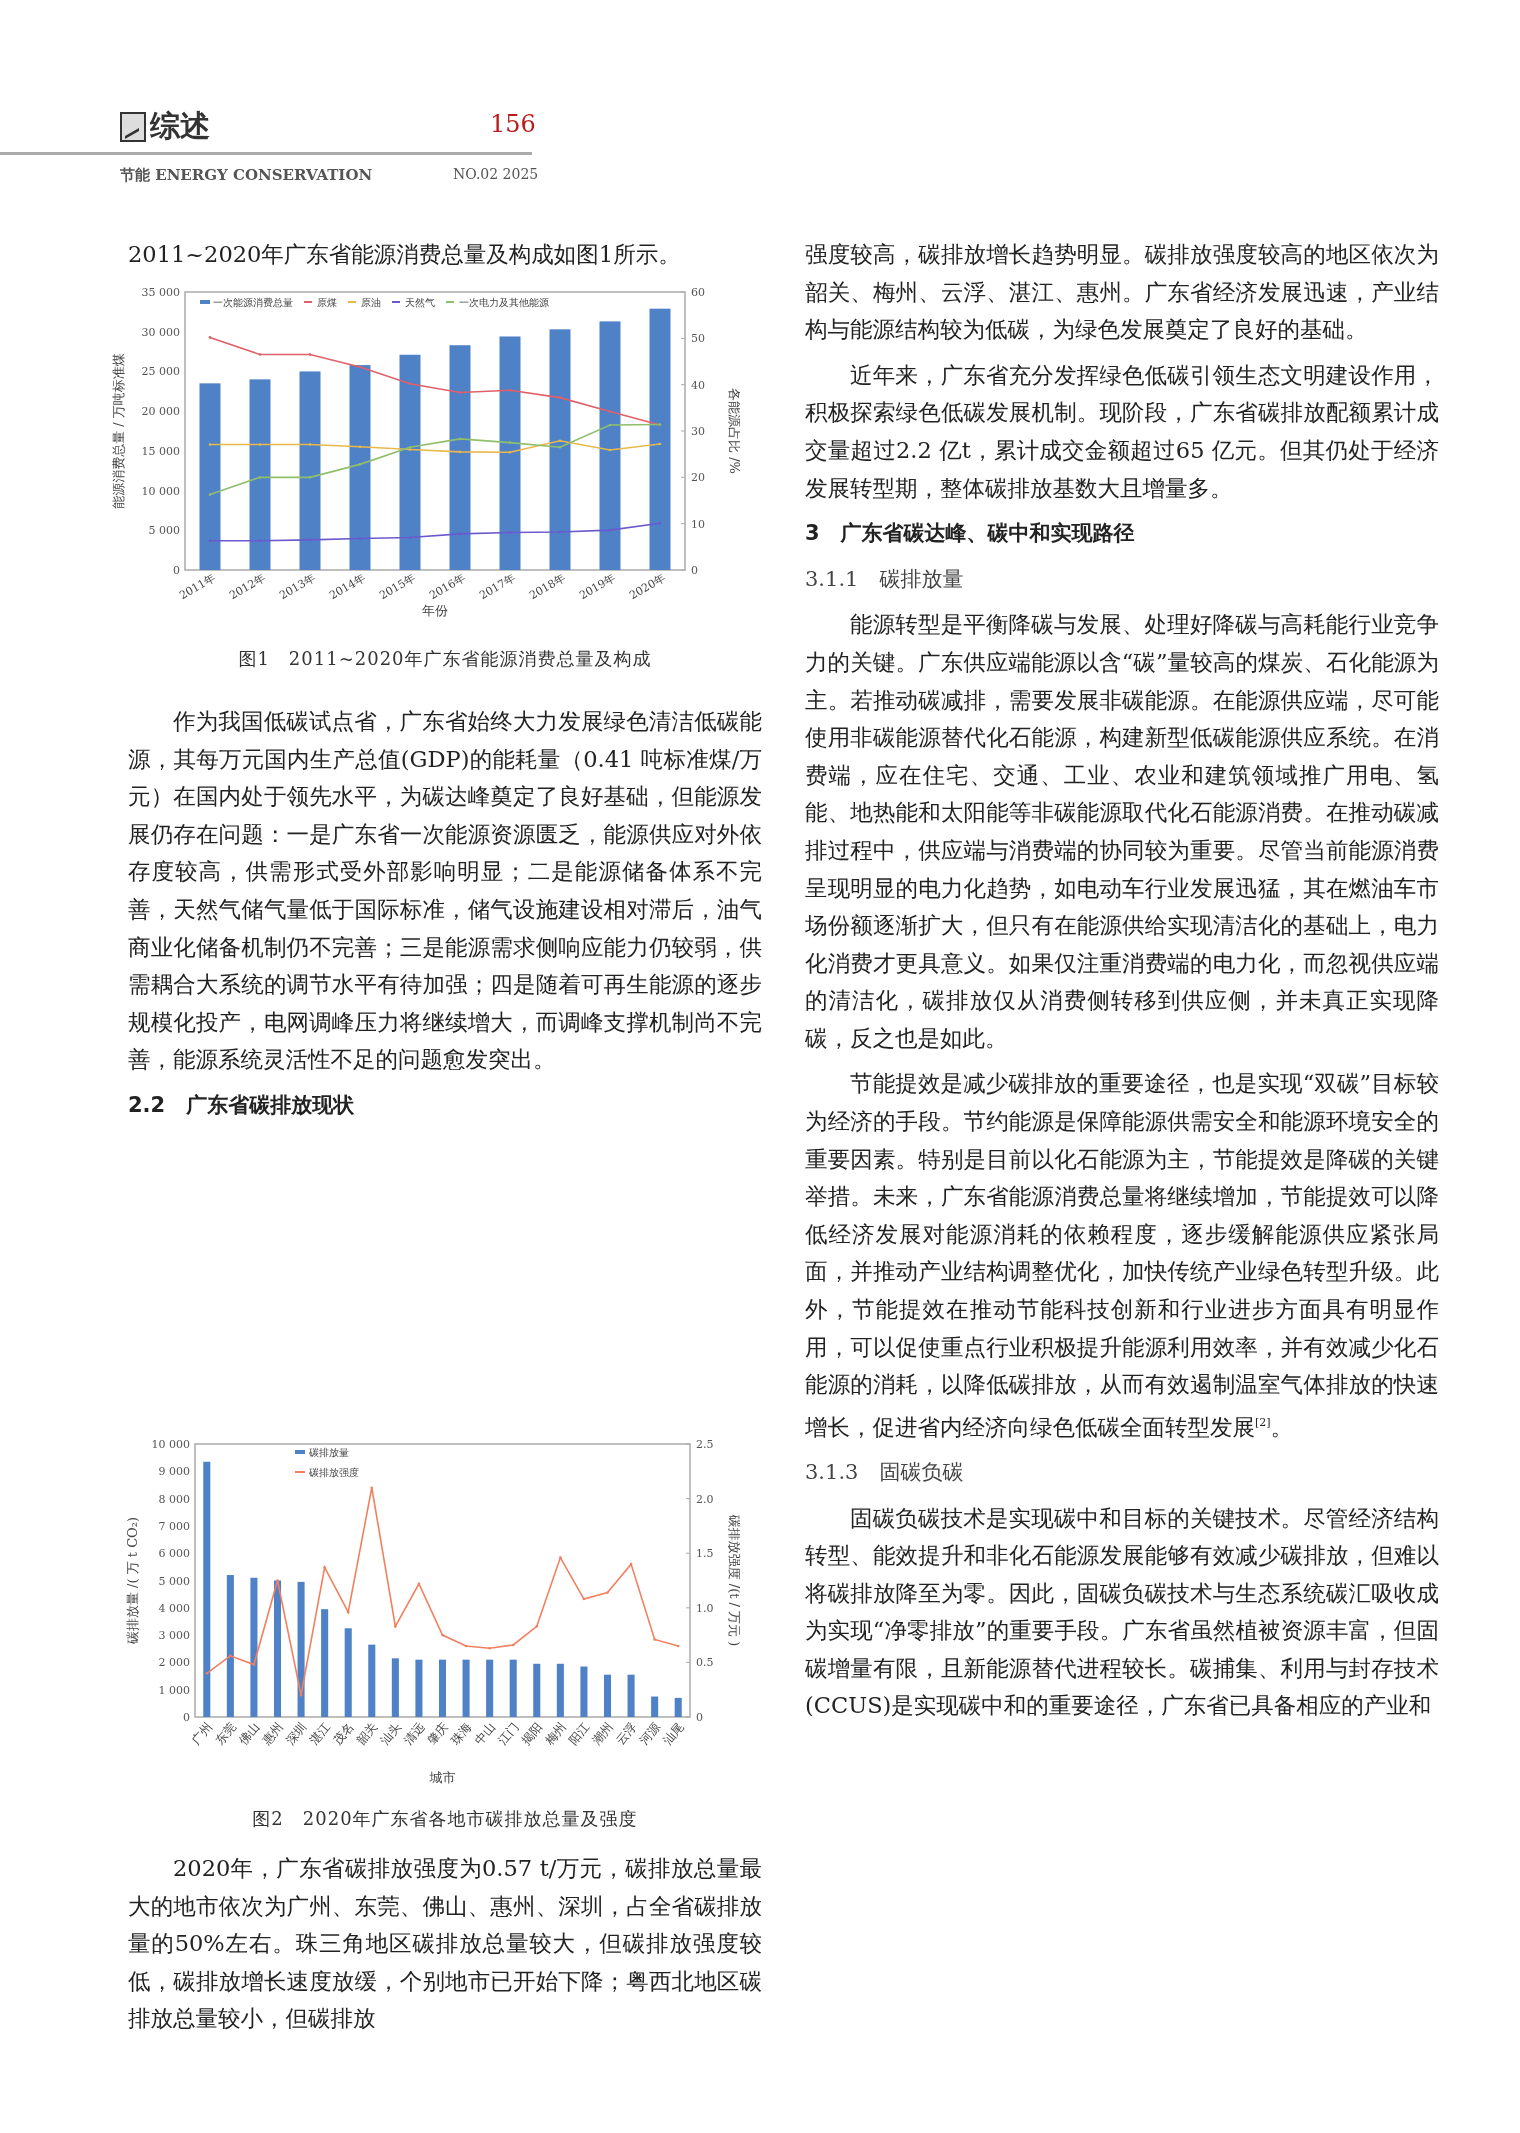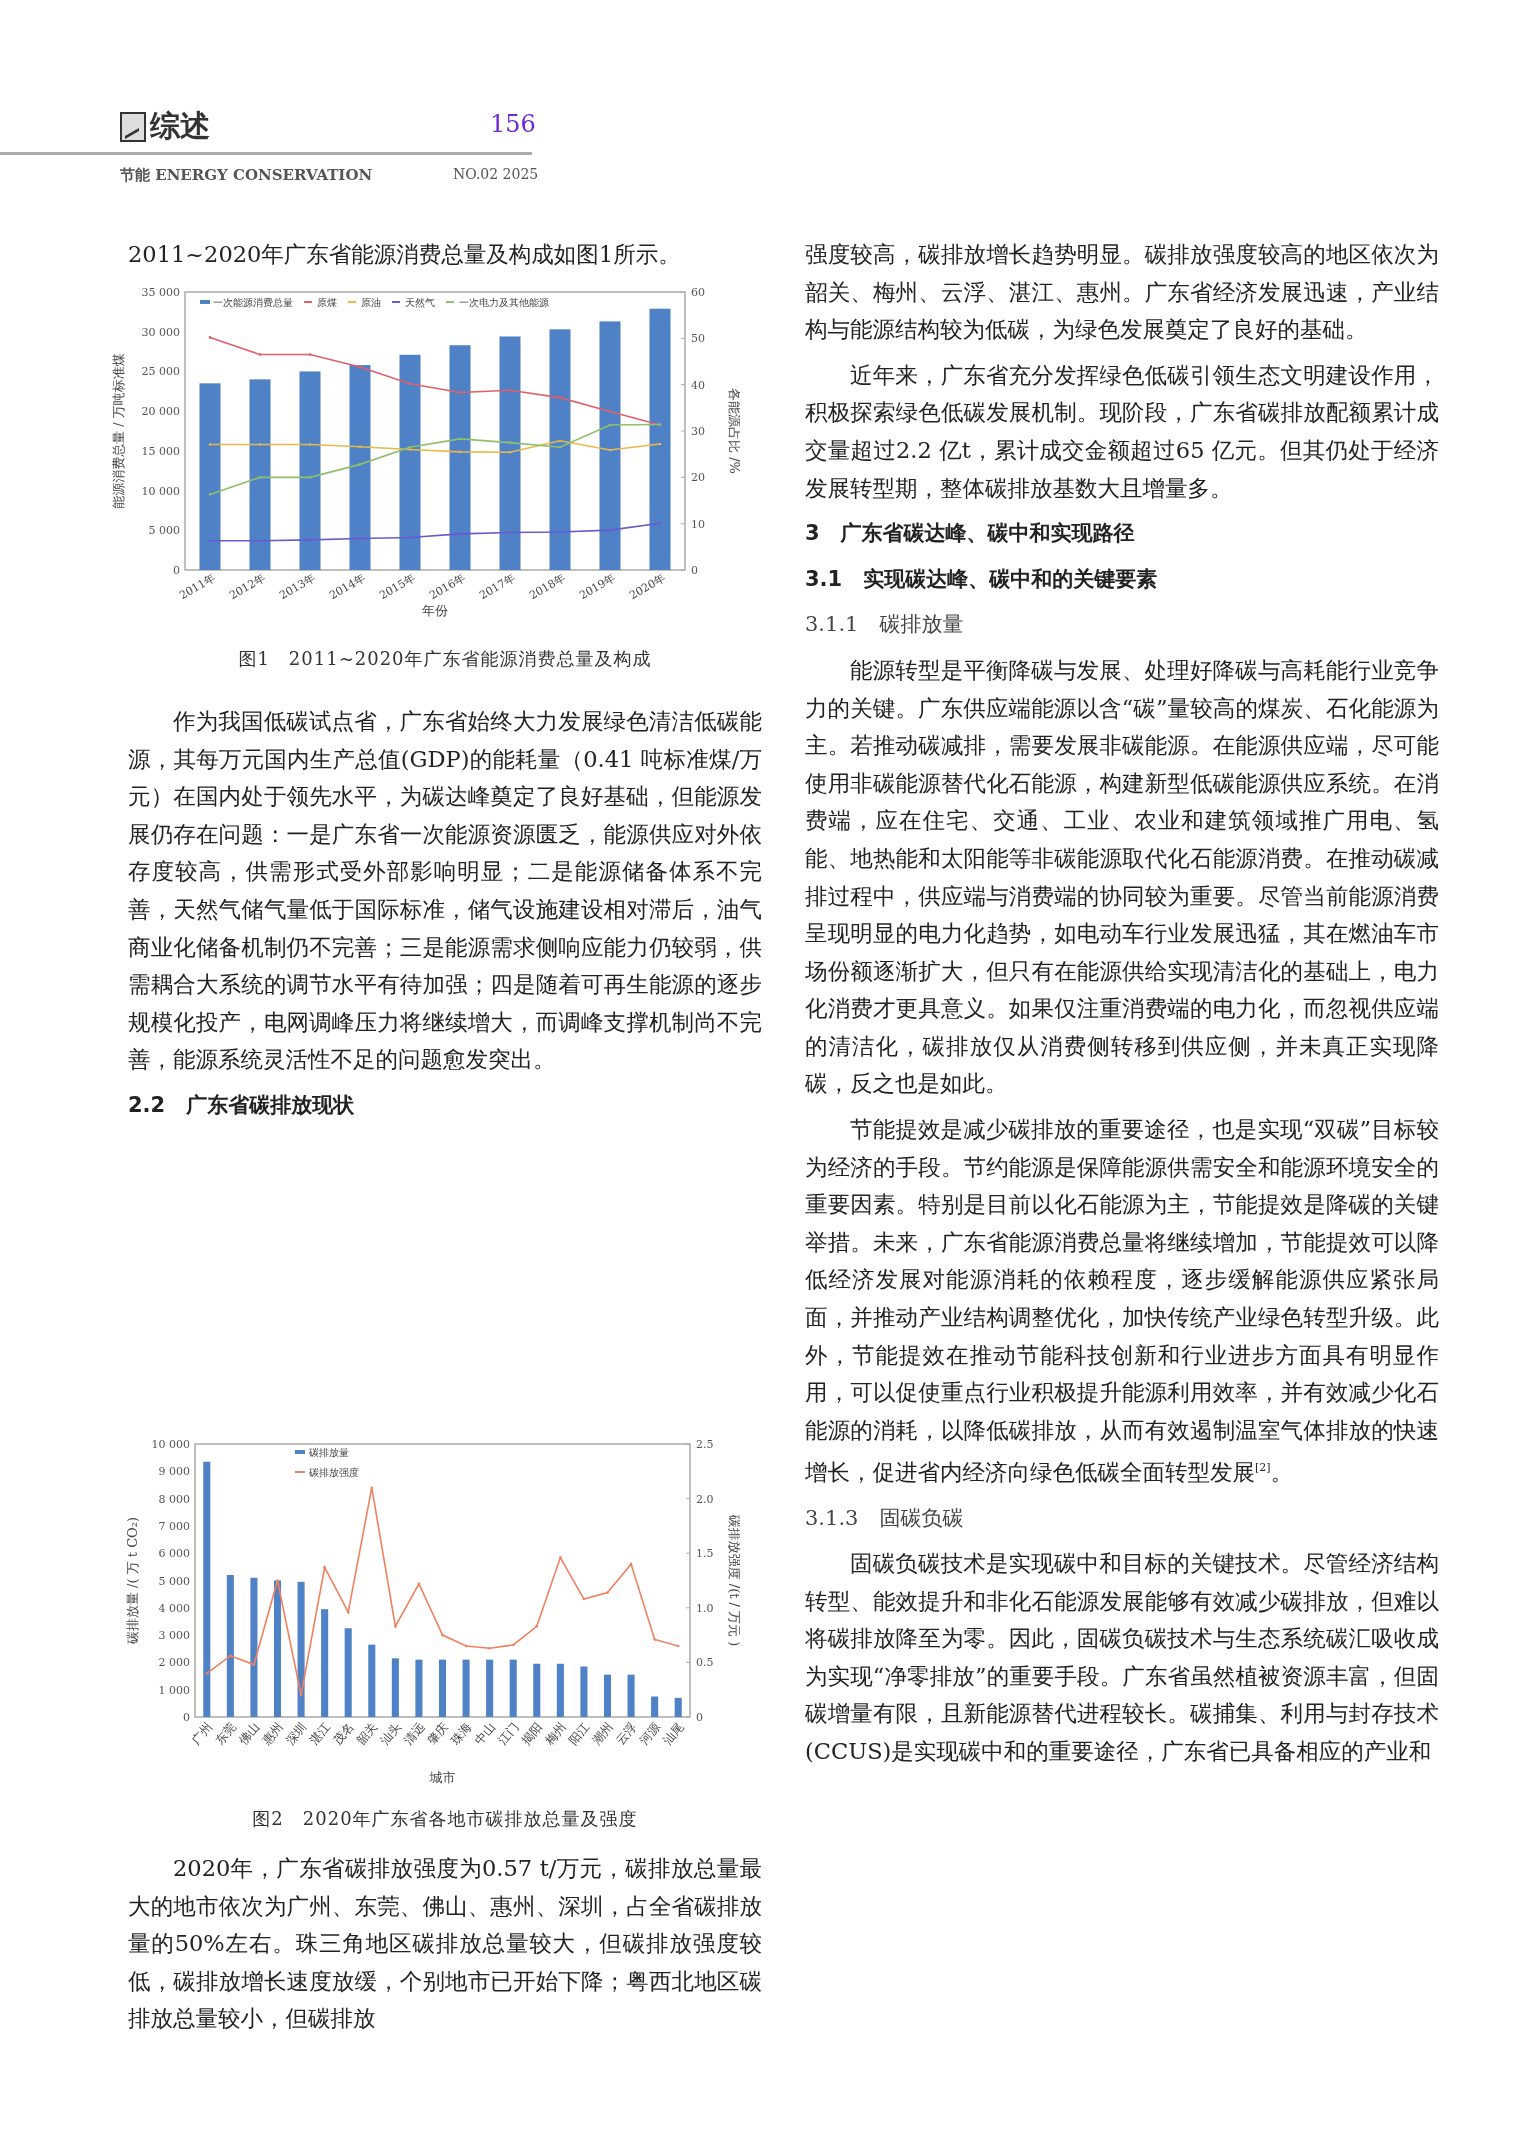--- a/index.html
+++ b/index.html
@@ -5,21 +5,21 @@
   html, body { margin: 0; padding: 0; background: #ffffff; }
   body { width: 1520px; height: 2133px; position: relative; overflow: hidden;
          font-family: "DejaVu Serif", "Liberation Serif", serif; color: #222; }
   .header { position: absolute; left: 0; top: 100px; width: 760px; height: 90px; }
   .logo-box { position: absolute; left: 120px; top: 12px; width: 22px; height: 26px;
               border: 2px solid #333; background: #ddd; }
   .logo-box::after { content: ""; position: absolute; left: 3px; top: 4px; width: 14px; height: 14px;
               border-bottom: 3px solid #333; transform: skewY(-30deg); }
   .section-label { position: absolute; left: 150px; top: 6px; font-family: "DejaVu Sans", sans-serif;
               font-size: 30px; font-weight: bold; color: #333; }
-  .page-number { position: absolute; left: 490px; top: 10px; font-size: 24px; color: #6d28d9; }
+  .page-number { position: absolute; left: 490px; top: 10px; font-size: 24px; color: #b91c1c; }
   .header-rule { position: absolute; left: 0; top: 52px; width: 532px; height: 3px; background: #aaa; }
   .journal-name { position: absolute; left: 120px; top: 66px; font-size: 15px; color: #555; font-weight: bold; }
   .issue-number { position: absolute; left: 445px; top: 66px; font-size: 14px; color: #555; margin-left: 8px; }
 
   .col { position: absolute; width: 650px; font-size: 22.5px; line-height: 37.6px; text-align: justify; }
   .col-left { left: 120px; }
   .col-right { left: 797px; }
   p { margin: 8px; }
   .indent { text-indent: 2em; }
   .h2 { font-family: "DejaVu Sans", sans-serif; font-weight: bold; font-size: 21px; }
@@ -259,19 +259,18 @@
 <div class="col col-left caption" style="top:1800px;">图2　2020年广东省各地市碳排放总量及强度</div>
 
 <div class="col col-left" style="top:1842px;">
   <p class="indent">2020年，广东省碳排放强度为0.57 t/万元，碳排放总量最大的地市依次为广州、东莞、佛山、惠州、深圳，占全省碳排放量的50%左右。珠三角地区碳排放总量较大，但碳排放强度较低，碳排放增长速度放缓，个别地市已开始下降；粤西北地区碳排放总量较小，但碳排放</p>
 </div>
 
 <div class="col col-right" style="top:228px;">
   <p>强度较高，碳排放增长趋势明显。碳排放强度较高的地区依次为韶关、梅州、云浮、湛江、惠州。广东省经济发展迅速，产业结构与能源结构较为低碳，为绿色发展奠定了良好的基础。</p>
   <p class="indent">近年来，广东省充分发挥绿色低碳引领生态文明建设作用，积极探索绿色低碳发展机制。现阶段，广东省碳排放配额累计成交量超过2.2 亿t，累计成交金额超过65 亿元。但其仍处于经济发展转型期，整体碳排放基数大且增量多。</p>
   <p class="h2">3　广东省碳达峰、碳中和实现路径</p>
-  <p class="h2">3.1　实现碳达峰、碳中和的关键要素</p>
   <p class="h3">3.1.1　碳排放量</p>
   <p class="indent">能源转型是平衡降碳与发展、处理好降碳与高耗能行业竞争力的关键。广东供应端能源以含“碳”量较高的煤炭、石化能源为主。若推动碳减排，需要发展非碳能源。在能源供应端，尽可能使用非碳能源替代化石能源，构建新型低碳能源供应系统。在消费端，应在住宅、交通、工业、农业和建筑领域推广用电、氢能、地热能和太阳能等非碳能源取代化石能源消费。在推动碳减排过程中，供应端与消费端的协同较为重要。尽管当前能源消费呈现明显的电力化趋势，如电动车行业发展迅猛，其在燃油车市场份额逐渐扩大，但只有在能源供给实现清洁化的基础上，电力化消费才更具意义。如果仅注重消费端的电力化，而忽视供应端的清洁化，碳排放仅从消费侧转移到供应侧，并未真正实现降碳，反之也是如此。</p>
   <p class="indent"><span>节能提效是减少碳排放的重要途径，也是实现“双碳”目标较为经济的手段。节约能源是保障能源供需安全和能源环境安全的重要因素。特别是目前以化石能源为主，节能提效是降碳的关键举措。未来，广东省能源消费总量将继续增加，节能提效可以降低经济发展对能源消耗的依赖程度，逐步缓解能源供应紧张局面，并推动产业结构调整优化，加快传统产业绿色转型升级。此外，节能提效在推动节能科技创新和行业进步方面具有明显作用，可以促使重点行业积极提升能源利用效率，并有效减少化石能源的消耗，以降低碳排放，从而有效遏制温室气体排放的快速增长，促进省内经济向绿色低碳全面转型发展</span><sup>[2]</sup><span>。</span></p>
   <p class="h3">3.1.3　固碳负碳</p>
   <p class="indent">固碳负碳技术是实现碳中和目标的关键技术。尽管经济结构转型、能效提升和非化石能源发展能够有效减少碳排放，但难以将碳排放降至为零。因此，固碳负碳技术与生态系统碳汇吸收成为实现“净零排放”的重要手段。广东省虽然植被资源丰富，但固碳增量有限，且新能源替代进程较长。碳捕集、利用与封存技术(CCUS)是实现碳中和的重要途径，广东省已具备相应的产业和</p>
 </div>
 
 </body></html>

